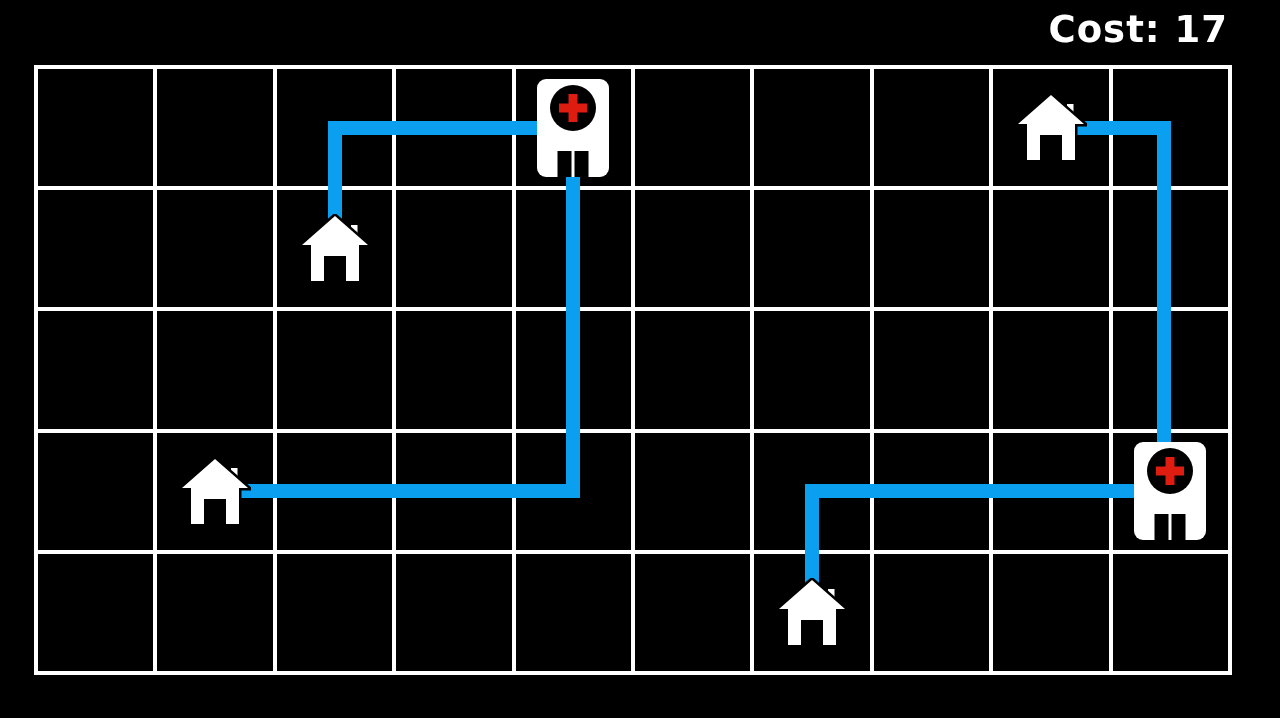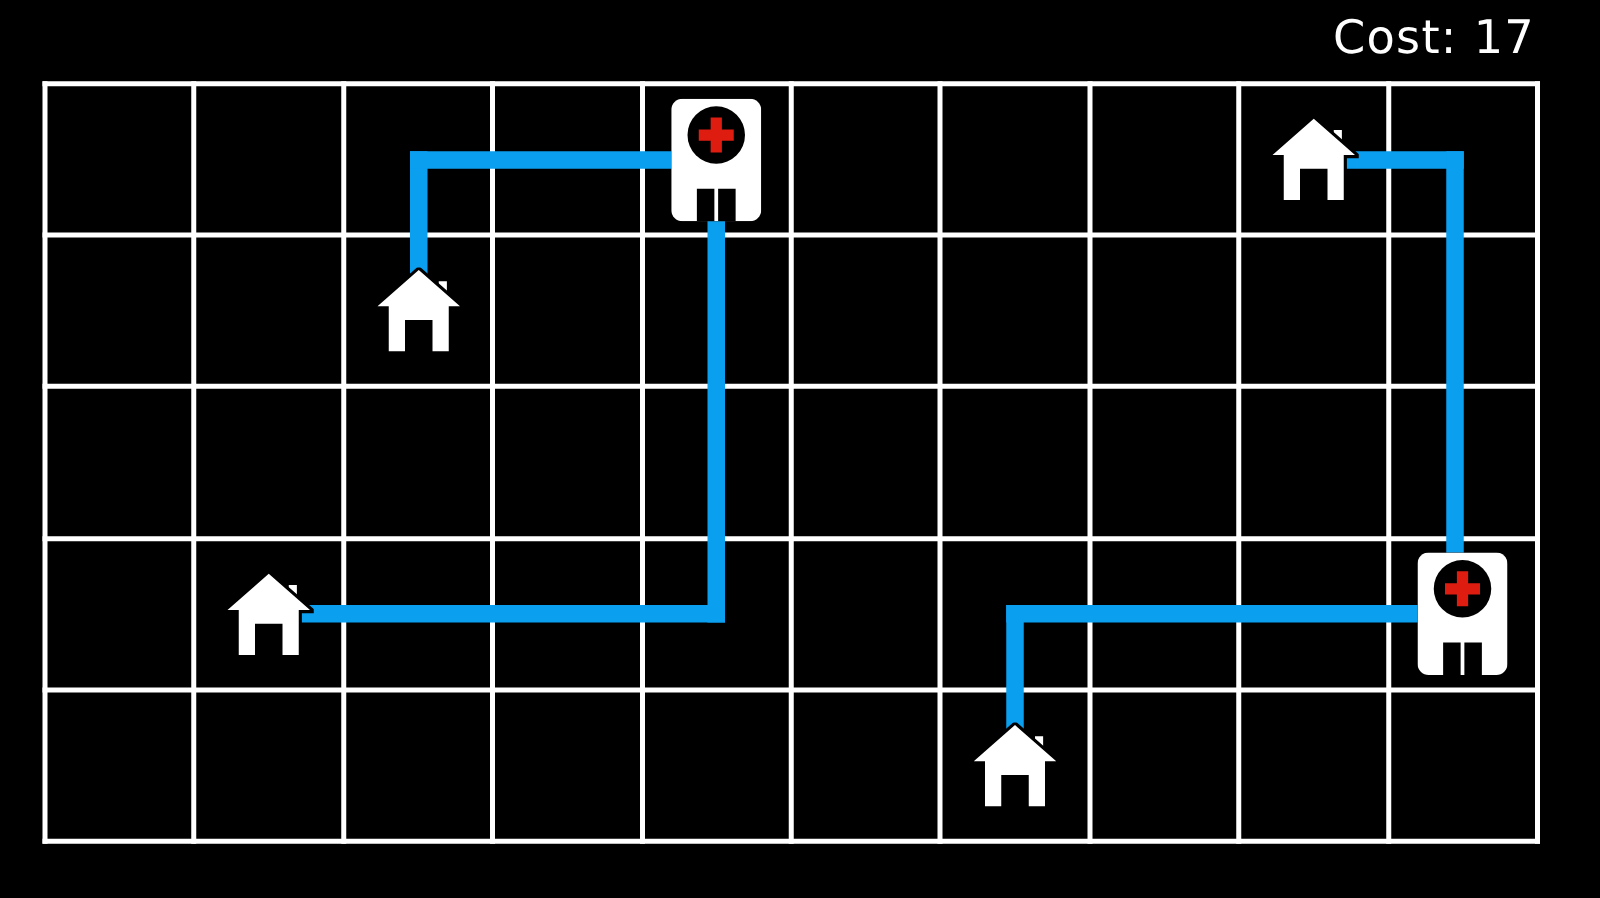--- a/index.html
+++ b/index.html
@@ -1,18 +1,18 @@
 <!DOCTYPE html>
 <html><head>
 <meta charset="utf-8">
 <style>
   html,body{margin:0;padding:0;background:#000;}
   .stage{position:relative;width:1280px;height:718px;background:#000;overflow:hidden;
          font-family:"DejaVu Sans","Liberation Sans",sans-serif;}
-  .cost{position:absolute;top:8px;right:52px;font-size:37px;font-weight:400;
+  .cost{position:absolute;top:8px;right:52px;font-size:37px;font-weight:700;
         letter-spacing:1px;color:#fff;white-space:nowrap;}
   .gridline{position:absolute;}
   .path-seg{position:absolute;}
   .building{position:absolute;line-height:0;}
   .layer{position:absolute;left:0;top:0;width:100%;height:100%;}
 </style>
 </head>
 <body>
 
 <div class="stage">

